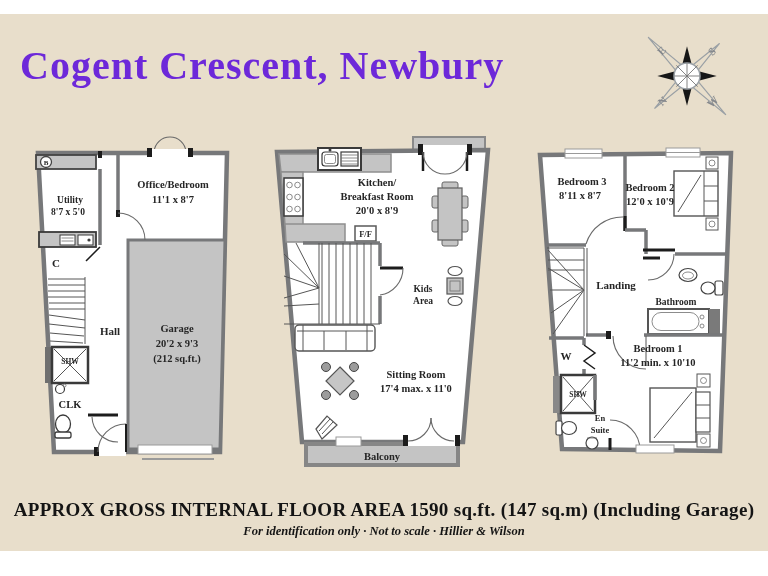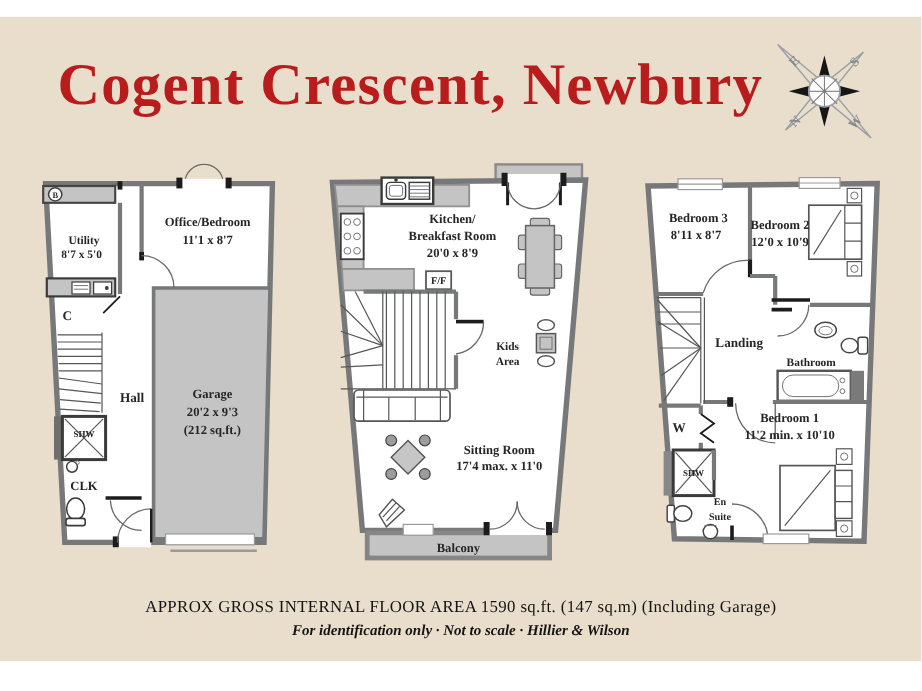--- a/index.html
+++ b/index.html
@@ -1,34 +1,34 @@
 <!DOCTYPE html>
 <html><head>
 <meta charset="utf-8">
 <style>
   html,body{margin:0;padding:0;background:#fff;}
   #page{position:relative;width:768px;height:576px;background:#ffffff;overflow:hidden;
         font-family:"Liberation Serif",serif;}
   .panel{position:absolute;left:0;top:14px;width:768px;height:537px;background:#e8decb;}
-  .title{position:absolute;left:48px;top:42px;font-size:49px;font-weight:600;color:#b91c1c;
+  .title{position:absolute;left:20px;top:42px;font-size:40px;font-weight:600;color:#6d28d9;
          letter-spacing:1px;white-space:nowrap;}
   .plan{position:absolute;}
   svg text{font-family:"Liberation Serif",serif;font-weight:700;fill:#262626;text-anchor:middle;}
   svg .t7{font-size:7.5px}
   svg .t8{font-size:8.5px}
   svg .t9{font-size:9.5px}
   svg .t10{font-size:10.5px}
   svg .t11{font-size:11px}
   svg .iwall{stroke:#77787a;stroke-width:3.5;fill:none}
   svg .thin{stroke:#565656;stroke-width:1;fill:none}
   svg .vthin{stroke:#6f6f6f;stroke-width:.8;fill:none}
   svg .arc{stroke:#6a6a6a;stroke-width:1.1;fill:none}
   svg .blk{stroke:#1c1c1c;fill:none}
   .footer{position:absolute;left:0;top:499px;width:768px;text-align:center;color:#141414;}
-  .footer .l1{font-size:14px;font-weight:400;letter-spacing:.3px;}
+  .footer .l1{font-size:19px;font-weight:700;letter-spacing:.3px;}
   .footer .l2{font-size:12.5px;font-weight:700;margin-top:3px;font-style:italic;}
   .ctext{font-family:"Liberation Serif",serif;font-weight:700;fill:#85888c;font-size:11px;text-anchor:middle;}
 </style>
 </head>
 <body>
 
 <div id="page">
   <div class="panel"></div>
 
   <div class="title">Cogent Crescent, Newbury</div>

